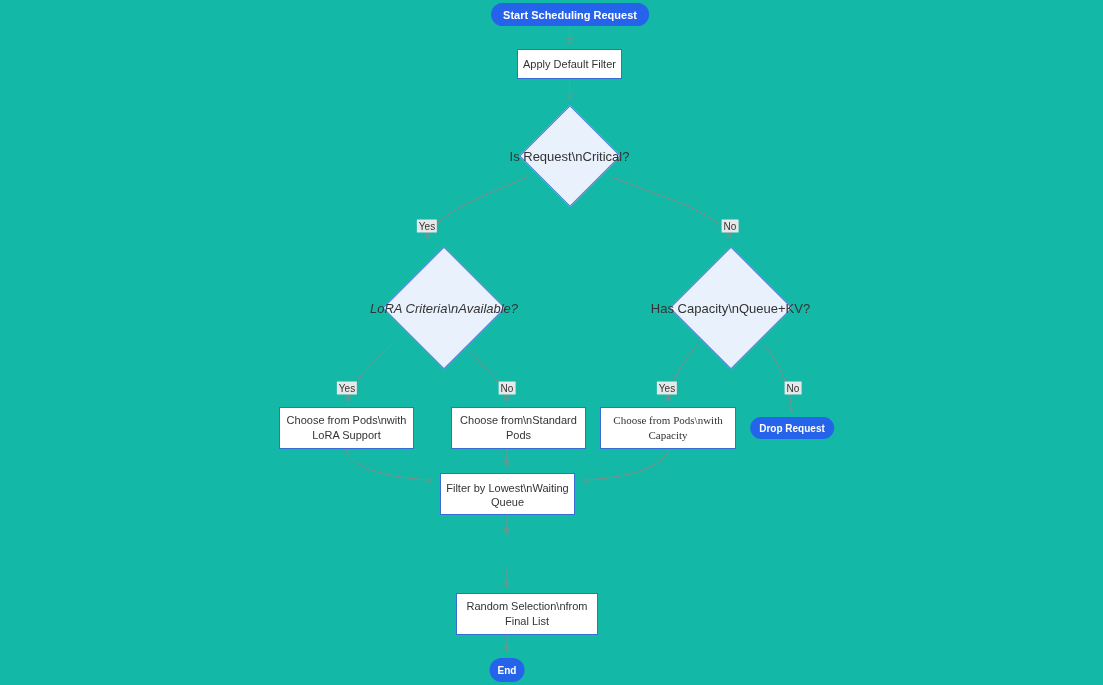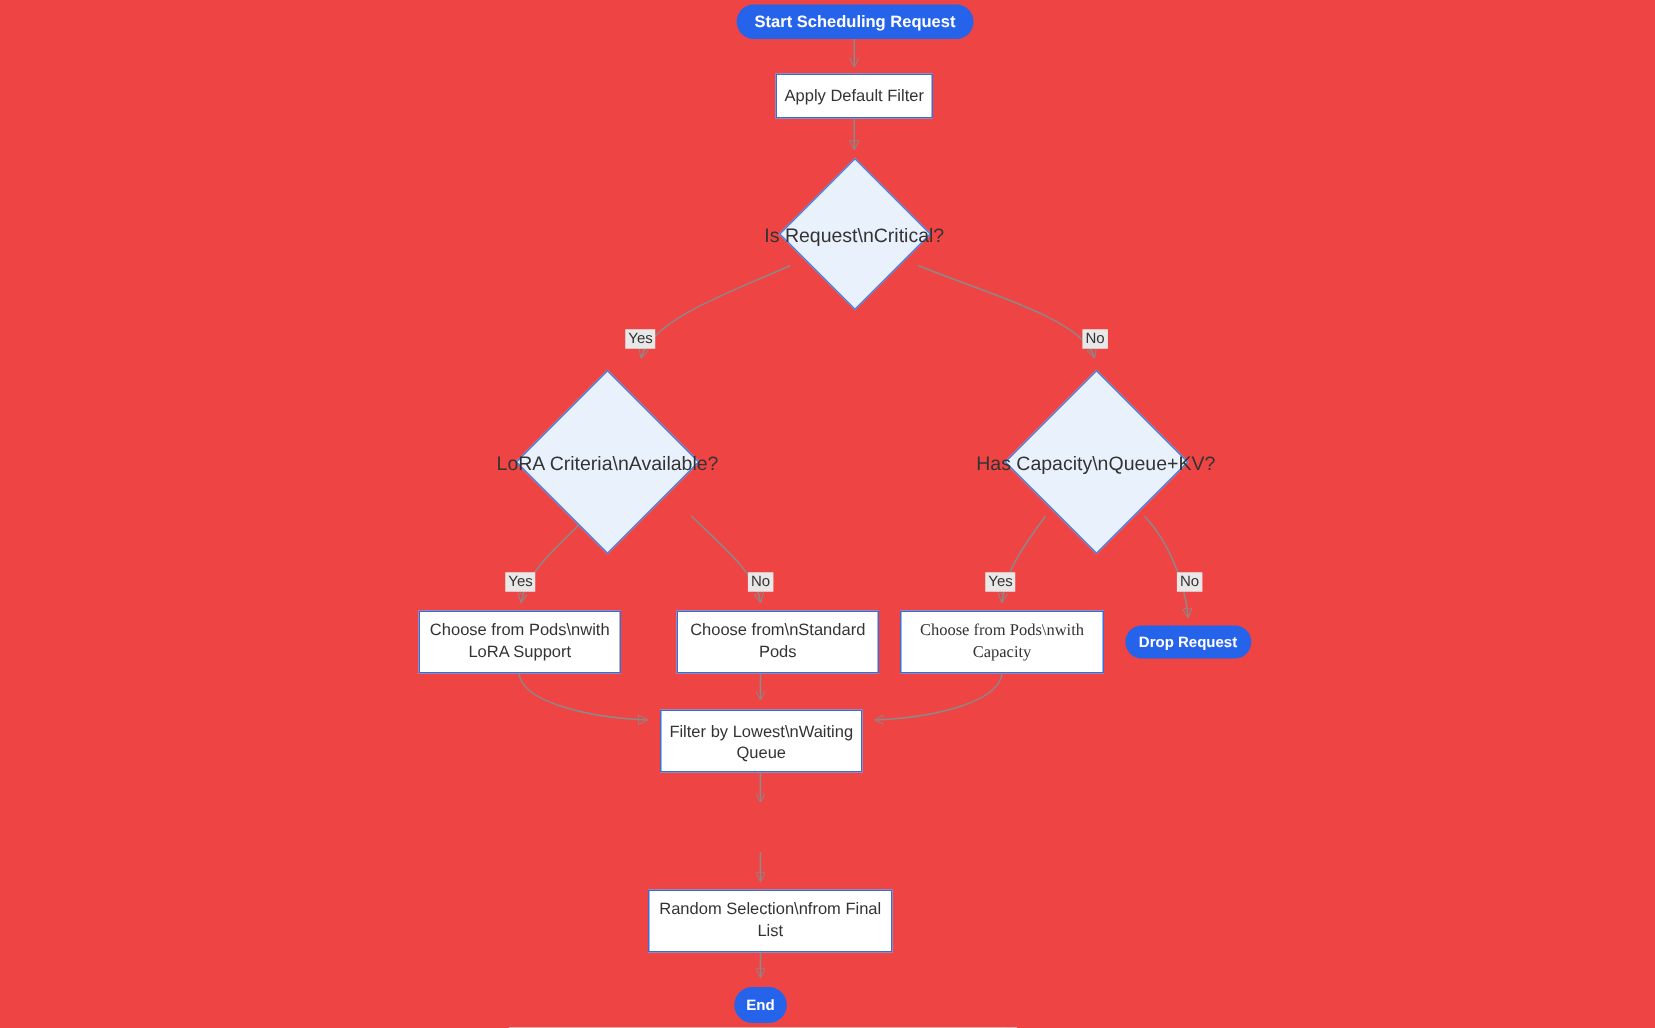--- a/index.html
+++ b/index.html
@@ -1,17 +1,17 @@
 <!DOCTYPE html>
 <html><head>
 <meta charset="utf-8">
 <style>
   html,body { margin:0; padding:0; background:#ffffff; }
   body { width:1103px; height:685px; font-family:"Liberation Sans", sans-serif; }
-  .canvas { position:relative; width:1103px; height:685px; background:#ef4444; overflow:hidden; }
+  .canvas { position:relative; width:1103px; height:685px; background:#14b8a6; overflow:hidden; }
   svg.edges { position:absolute; left:0; top:0; width:1103px; height:685px; }
   svg.edges path { fill:none; stroke:#8a8a8a; stroke-width:1; }
 
   .node { position:absolute; box-sizing:border-box; display:flex; align-items:center;
           justify-content:center; text-align:center; color:#333333; font-size:11px; line-height:1.32; }
   .rect { background:#ffffff; border:1.5px solid #3a6cd4; padding:4px 3px; }
   .nowrap .node-label { white-space:nowrap; }
 
   .pill { position:absolute; display:flex; align-items:center; justify-content:center;
           background:#2563eb; color:#ffffff; font-weight:bold; font-size:11px;
@@ -65,21 +65,21 @@
 
   <div class="node rect nowrap" style="left:517px; top:49px; width:105px; height:30px;">
     <span class="node-label">Apply Default Filter</span>
   </div>
 
   <div class="diamond" style="left:519px; top:105px; width:101px; height:102px;">
     <div class="diamond-core" style="width:72px; height:72px;"></div>
     <div class="diamond-label">Is Request\nCritical?</div>
   </div>
 
-  <div class="diamond" style="left:343px; top:247px; width:124px; height:122px;">
+  <div class="diamond" style="left:382px; top:247px; width:124px; height:122px;font-style:italic;">
     <div class="diamond-core" style="width:87px; height:87px;"></div>
     <div class="diamond-label">LoRA Criteria\nAvailable?</div>
   </div>
 
   <div class="diamond" style="left:668px; top:247px; width:125px; height:122px;">
     <div class="diamond-core" style="width:87px; height:87px;"></div>
     <div class="diamond-label">Has Capacity\nQueue+KV?</div>
   </div>
 
   <div class="node rect" style="left:279px; top:407px; width:135px; height:42px;">
@@ -91,21 +91,21 @@
   <div class="node rect" style="left:600px; top:407px; width:136px; height:42px;font-family:Liberation Serif, serif;">
     <span class="node-label">Choose from Pods\nwith Capacity</span>
   </div>
   <div class="pill small" style="left:792px; top:417px;">
     <span>Drop Request</span>
   </div>
 
   <div class="node rect" style="left:440px; top:473px; width:135px; height:42px;align-items:flex-end;">
     <span class="node-label">Filter by Lowest\nWaiting Queue</span>
   </div>
-  <div class="node rect" style="left:432px; top:593px; width:163px; height:42px;justify-content:flex-end;">
+  <div class="node rect" style="left:456px; top:593px; width:142px; height:42px;justify-content:flex-end;">
     <span class="node-label">Random Selection\nfrom Final List</span>
   </div>
   <div class="pill endcap" style="left:507px; top:658px;">
     <span>End</span>
   </div>
 
   <div class="edge-label" style="left:427px; top:226px;">Yes</div>
   <div class="edge-label" style="left:730px; top:226px;">No</div>
   <div class="edge-label" style="left:347px; top:388px;">Yes</div>
   <div class="edge-label" style="left:507px; top:388px;">No</div>

